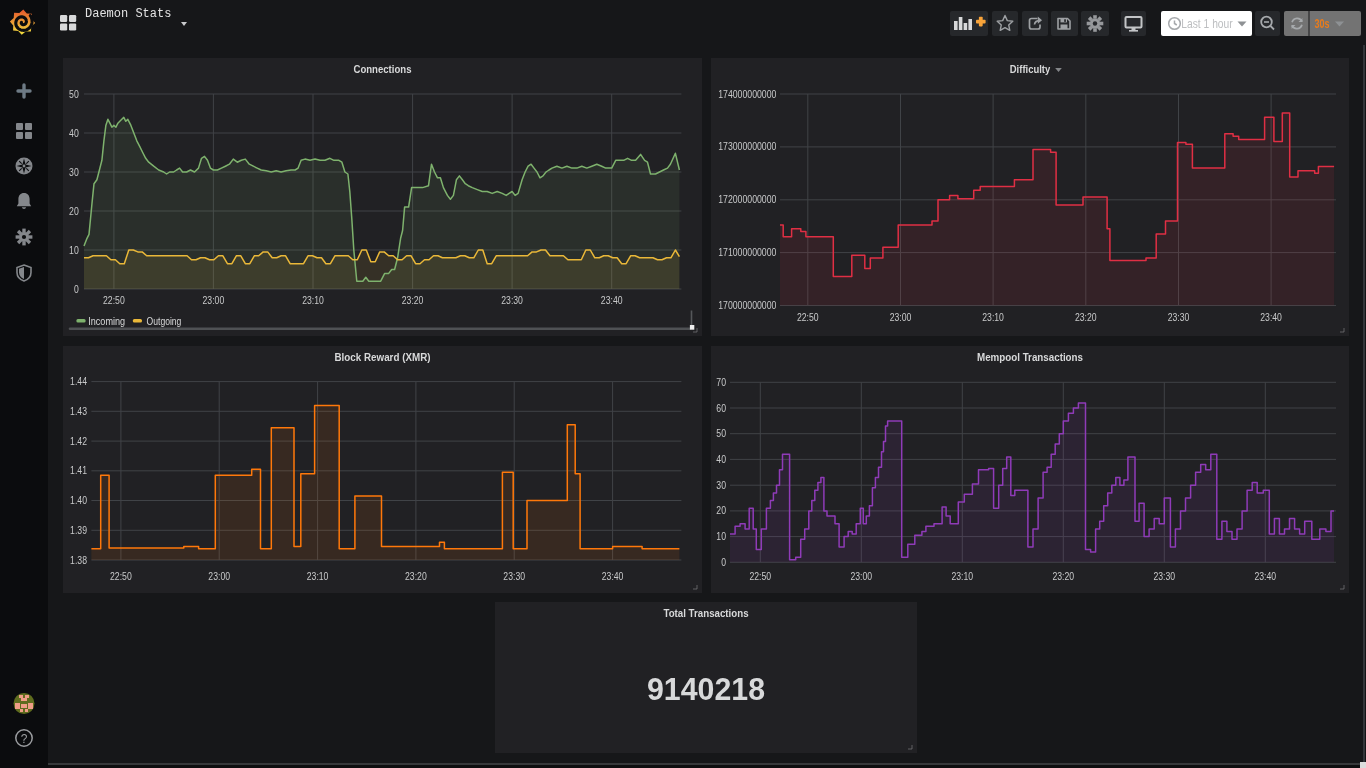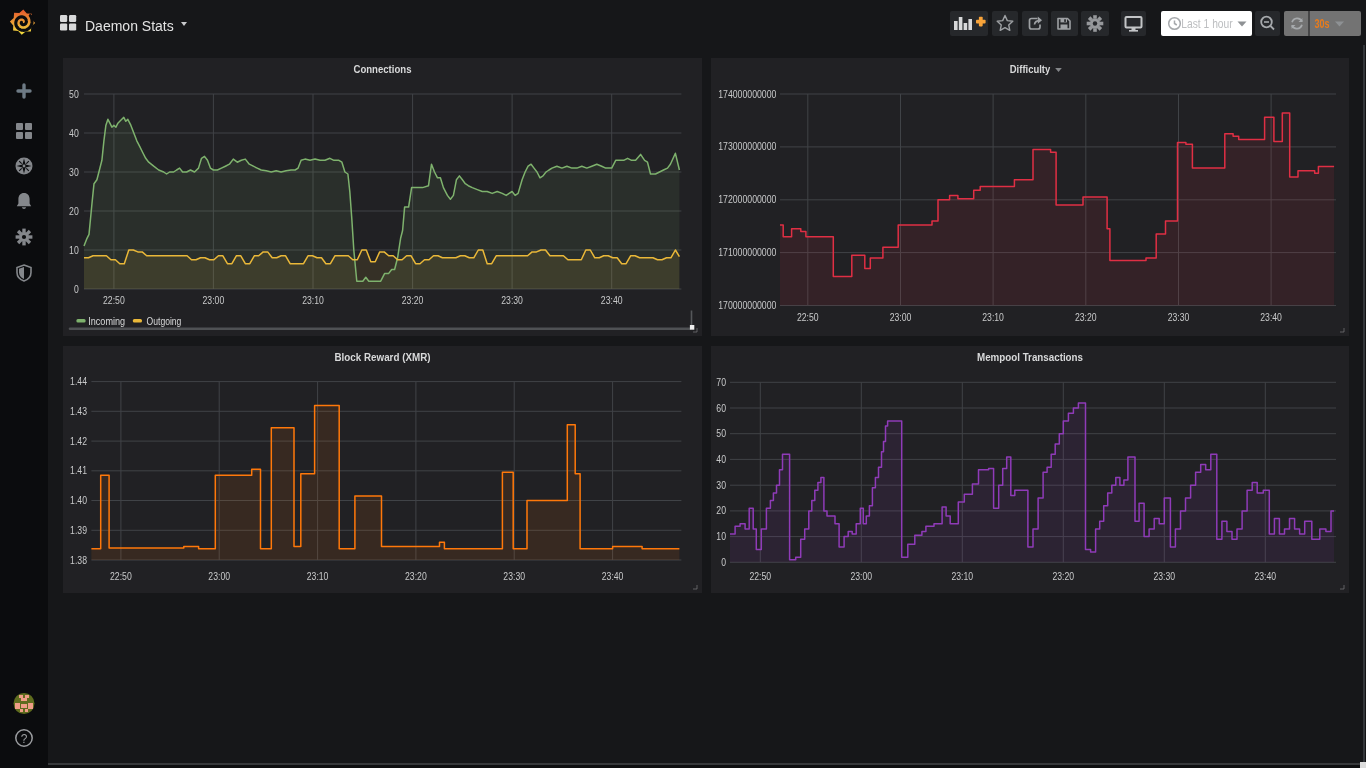--- a/index.html
+++ b/index.html
@@ -142,20 +142,27 @@
         <line x1="453.3" y1="36.3" x2="453.3" y2="216.3" stroke="#404347" stroke-width="1"></line>
         <text x="453.3" y="233.5" font-size="11" fill="#c8c9ca" text-anchor="middle" font-weight="normal" font-family="Liberation Sans, sans-serif" textLength="21.7" lengthAdjust="spacingAndGlyphs">23:30</text>
         <line x1="554.3" y1="36.3" x2="554.3" y2="216.3" stroke="#404347" stroke-width="1"></line>
         <text x="554.3" y="233.5" font-size="11" fill="#c8c9ca" text-anchor="middle" font-weight="normal" font-family="Liberation Sans, sans-serif" textLength="21.7" lengthAdjust="spacingAndGlyphs">23:40</text>
         <path d="M 19.0 188.0 H 24.1 V 180.3 H 29.1 V 177.7 H 34.1 V 182.9 H 38.2 V 162.3 H 42.2 V 182.9 H 45.3 V 203.4 H 50.3 V 182.9 H 55.4 V 162.3 H 59.4 V 154.6 H 62.4 V 146.9 H 65.5 V 139.2 H 68.5 V 123.7 H 71.5 V 108.3 H 78.6 V 213.7 H 84.7 V 211.2 H 89.7 V 193.2 H 93.7 V 182.9 H 97.8 V 164.9 H 100.8 V 154.6 H 103.8 V 144.3 H 106.9 V 136.6 H 109.9 V 131.4 H 112.9 V 164.9 H 116.0 V 170.0 H 124.0 V 177.7 H 128.1 V 200.9 H 133.1 V 190.6 H 137.2 V 185.4 H 141.2 V 188.0 H 145.2 V 177.7 H 149.3 V 162.3 H 152.3 V 177.7 H 155.3 V 170.0 H 158.4 V 159.7 H 161.4 V 141.7 H 164.4 V 131.4 H 167.5 V 121.2 H 170.5 V 105.7 H 172.5 V 95.4 H 174.5 V 80.0 H 176.6 V 74.9 H 190.7 V 211.2 H 196.8 V 198.3 H 203.8 V 189.3 H 210.9 V 185.4 H 214.9 V 180.3 H 223.0 V 177.7 H 231.1 V 161.0 H 235.1 V 170.0 H 239.2 V 177.7 H 247.3 V 155.9 H 253.3 V 148.2 H 261.4 V 137.9 H 267.5 V 123.7 H 277.6 V 122.4 H 282.6 V 162.3 H 287.7 V 139.2 H 291.7 V 122.4 H 295.7 V 110.9 H 299.8 V 149.4 H 303.8 V 144.3 H 311.9 V 144.3 H 316.9 V 200.9 H 322.0 V 182.9 H 327.1 V 152.0 H 332.1 V 126.3 H 336.1 V 121.2 H 340.2 V 108.3 H 344.2 V 98.0 H 348.3 V 87.7 H 352.3 V 74.9 H 357.4 V 67.2 H 362.4 V 62.0 H 367.4 V 56.9 H 374.5 V 203.4 H 379.6 V 206.0 H 384.6 V 182.9 H 388.7 V 175.2 H 392.7 V 159.7 H 396.7 V 146.9 H 400.8 V 139.2 H 404.8 V 131.4 H 408.9 V 139.2 H 412.9 V 134.0 H 416.9 V 110.9 H 424.0 V 175.2 H 428.1 V 157.2 H 433.1 V 190.6 H 438.1 V 182.9 H 443.2 V 172.6 H 448.2 V 177.7 H 453.3 V 152.0 H 459.4 V 200.9 H 464.4 V 182.9 H 469.5 V 164.9 H 474.5 V 152.0 H 479.6 V 139.2 H 484.6 V 126.3 H 489.7 V 118.6 H 494.7 V 123.7 H 499.8 V 108.3 H 505.8 V 193.2 H 510.9 V 175.2 H 515.9 V 185.4 H 521.0 V 193.2 H 526.0 V 182.9 H 531.1 V 164.9 H 536.1 V 144.3 H 541.2 V 136.6 H 546.2 V 146.9 H 552.3 V 144.3 H 558.3 V 188.0 H 563.4 V 172.6 H 568.4 V 188.0 H 573.5 V 182.9 H 578.5 V 172.6 H 583.6 V 182.9 H 588.6 V 188.0 H 593.7 V 175.2 H 600.8 V 193.2 H 608.8 V 182.9 H 614.9 V 185.4 H 620.0 V 164.9 H 623.0 V 216.3 H 19.0 Z" fill="#8F3BB8" fill-opacity="0.1" stroke="none"></path>
         <path d="M 19.0 188.0 H 24.1 V 180.3 H 29.1 V 177.7 H 34.1 V 182.9 H 38.2 V 162.3 H 42.2 V 182.9 H 45.3 V 203.4 H 50.3 V 182.9 H 55.4 V 162.3 H 59.4 V 154.6 H 62.4 V 146.9 H 65.5 V 139.2 H 68.5 V 123.7 H 71.5 V 108.3 H 78.6 V 213.7 H 84.7 V 211.2 H 89.7 V 193.2 H 93.7 V 182.9 H 97.8 V 164.9 H 100.8 V 154.6 H 103.8 V 144.3 H 106.9 V 136.6 H 109.9 V 131.4 H 112.9 V 164.9 H 116.0 V 170.0 H 124.0 V 177.7 H 128.1 V 200.9 H 133.1 V 190.6 H 137.2 V 185.4 H 141.2 V 188.0 H 145.2 V 177.7 H 149.3 V 162.3 H 152.3 V 177.7 H 155.3 V 170.0 H 158.4 V 159.7 H 161.4 V 141.7 H 164.4 V 131.4 H 167.5 V 121.2 H 170.5 V 105.7 H 172.5 V 95.4 H 174.5 V 80.0 H 176.6 V 74.9 H 190.7 V 211.2 H 196.8 V 198.3 H 203.8 V 189.3 H 210.9 V 185.4 H 214.9 V 180.3 H 223.0 V 177.7 H 231.1 V 161.0 H 235.1 V 170.0 H 239.2 V 177.7 H 247.3 V 155.9 H 253.3 V 148.2 H 261.4 V 137.9 H 267.5 V 123.7 H 277.6 V 122.4 H 282.6 V 162.3 H 287.7 V 139.2 H 291.7 V 122.4 H 295.7 V 110.9 H 299.8 V 149.4 H 303.8 V 144.3 H 311.9 V 144.3 H 316.9 V 200.9 H 322.0 V 182.9 H 327.1 V 152.0 H 332.1 V 126.3 H 336.1 V 121.2 H 340.2 V 108.3 H 344.2 V 98.0 H 348.3 V 87.7 H 352.3 V 74.9 H 357.4 V 67.2 H 362.4 V 62.0 H 367.4 V 56.9 H 374.5 V 203.4 H 379.6 V 206.0 H 384.6 V 182.9 H 388.7 V 175.2 H 392.7 V 159.7 H 396.7 V 146.9 H 400.8 V 139.2 H 404.8 V 131.4 H 408.9 V 139.2 H 412.9 V 134.0 H 416.9 V 110.9 H 424.0 V 175.2 H 428.1 V 157.2 H 433.1 V 190.6 H 438.1 V 182.9 H 443.2 V 172.6 H 448.2 V 177.7 H 453.3 V 152.0 H 459.4 V 200.9 H 464.4 V 182.9 H 469.5 V 164.9 H 474.5 V 152.0 H 479.6 V 139.2 H 484.6 V 126.3 H 489.7 V 118.6 H 494.7 V 123.7 H 499.8 V 108.3 H 505.8 V 193.2 H 510.9 V 175.2 H 515.9 V 185.4 H 521.0 V 193.2 H 526.0 V 182.9 H 531.1 V 164.9 H 536.1 V 144.3 H 541.2 V 136.6 H 546.2 V 146.9 H 552.3 V 144.3 H 558.3 V 188.0 H 563.4 V 172.6 H 568.4 V 188.0 H 573.5 V 182.9 H 578.5 V 172.6 H 583.6 V 182.9 H 588.6 V 188.0 H 593.7 V 175.2 H 600.8 V 193.2 H 608.8 V 182.9 H 614.9 V 185.4 H 620.0 V 164.9 H 623.0" fill="none" stroke="#8F3BB8" stroke-width="1.5" stroke-linejoin="round"></path>
         <text x="319.0" y="14.5" font-size="11.5" fill="#d8d9da" text-anchor="middle" font-weight="bold" font-family="Liberation Sans, sans-serif" textLength="106.0" lengthAdjust="spacingAndGlyphs">Mempool Transactions</text>
         <path d="M 629 243 H 633 V 239" stroke="#7a7b7e" stroke-width="1" fill="none" opacity="0.7"></path>
       </svg>
     </div>
+    <div style="position:absolute;left:495px;top:602px;width:422px;height:151px;background:#212124;">
+      <svg width="422" height="151" style="position:absolute;left:0;top:0">
+        <text x="211.0" y="14.5" font-size="11.5" fill="#d8d9da" text-anchor="middle" font-weight="bold" font-family="Liberation Sans, sans-serif" textLength="85.1" lengthAdjust="spacingAndGlyphs">Total Transactions</text>
+        <text x="211.0" y="98.0" font-size="31" fill="#d8d9da" text-anchor="middle" font-weight="bold" font-family="Liberation Sans, sans-serif" textLength="118.0" lengthAdjust="spacingAndGlyphs">9140218</text>
+        <path d="M 413 147 H 417 V 143" stroke="#7a7b7e" stroke-width="1" fill="none" opacity="0.7"></path>
+      </svg>
+    </div>
 
 <div style="position:absolute;left:0;top:0;width:48px;height:768px;background:#0b0c0e;">
  <svg width="48" height="768">
   <defs>
    <linearGradient id="glogo" x1="0" y1="1" x2="0" y2="0">
     <stop offset="0" stop-color="#f1e13e"></stop>
             <stop offset="1" stop-color="#e4552c"></stop>
    </linearGradient>
   </defs>
   <g>
@@ -221,21 +228,21 @@
  </svg>
 </div>
 <svg width="18" height="16" style="position:absolute;left:60px;top:15px">
  <g fill="#d8d9da">
         <rect x="0" y="0" width="7.2" height="7" rx="1.2"></rect>
         <rect x="9" y="0" width="7.2" height="7" rx="1.2"></rect>
  <rect x="0" y="8.4" width="7.2" height="7" rx="1.2"></rect>
         <rect x="9" y="8.4" width="7.2" height="7" rx="1.2"></rect>
       </g>
     </svg>
-    <div style="position:absolute;left:85px;top:18px;font-size:14px;color:#e3e3e3;white-space:nowrap;font-family:Liberation Sans, sans-serif">Daemon Stats</div>
+    <div style="position:absolute;left:85px;top:7px;font-size:12px;color:#e3e3e3;white-space:nowrap;font-family:Liberation Mono, monospace">Daemon Stats</div>
     <div style="position:absolute;left:181px;top:21.5px;width:0;height:0;border-left:3.2px solid transparent;border-right:3.2px solid transparent;border-top:4px solid #c9cacc"></div>
     <div style="position:absolute;left:949.5px;top:10.5px;width:38px;height:25px;background:#26282b;border-radius:2px;">
       <svg width="34" height="21" style="position:absolute;left:3px;top:2px">
  <g fill="#d8d9da">
   <rect x="1" y="8" width="3.6" height="9"></rect>
           <rect x="5.8" y="4" width="3.6" height="13"></rect>
   <rect x="10.6" y="10" width="3.6" height="7"></rect>
           <rect x="15.4" y="6" width="3.6" height="11"></rect>
  </g>
  <g fill="#f8a339">

